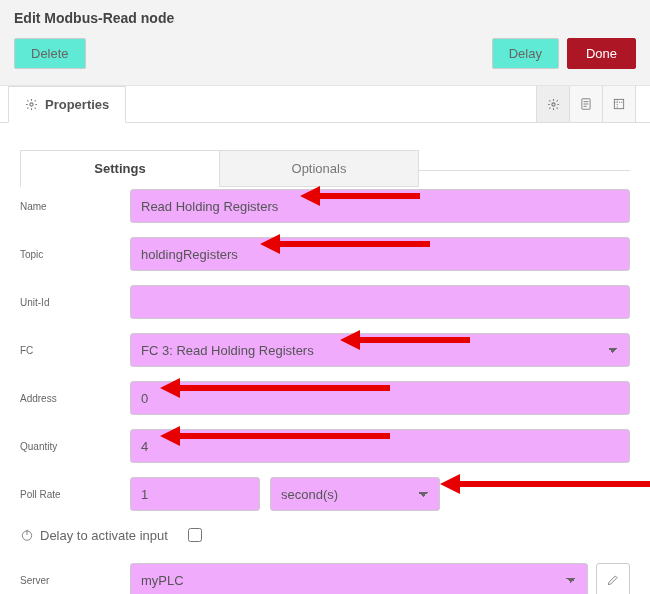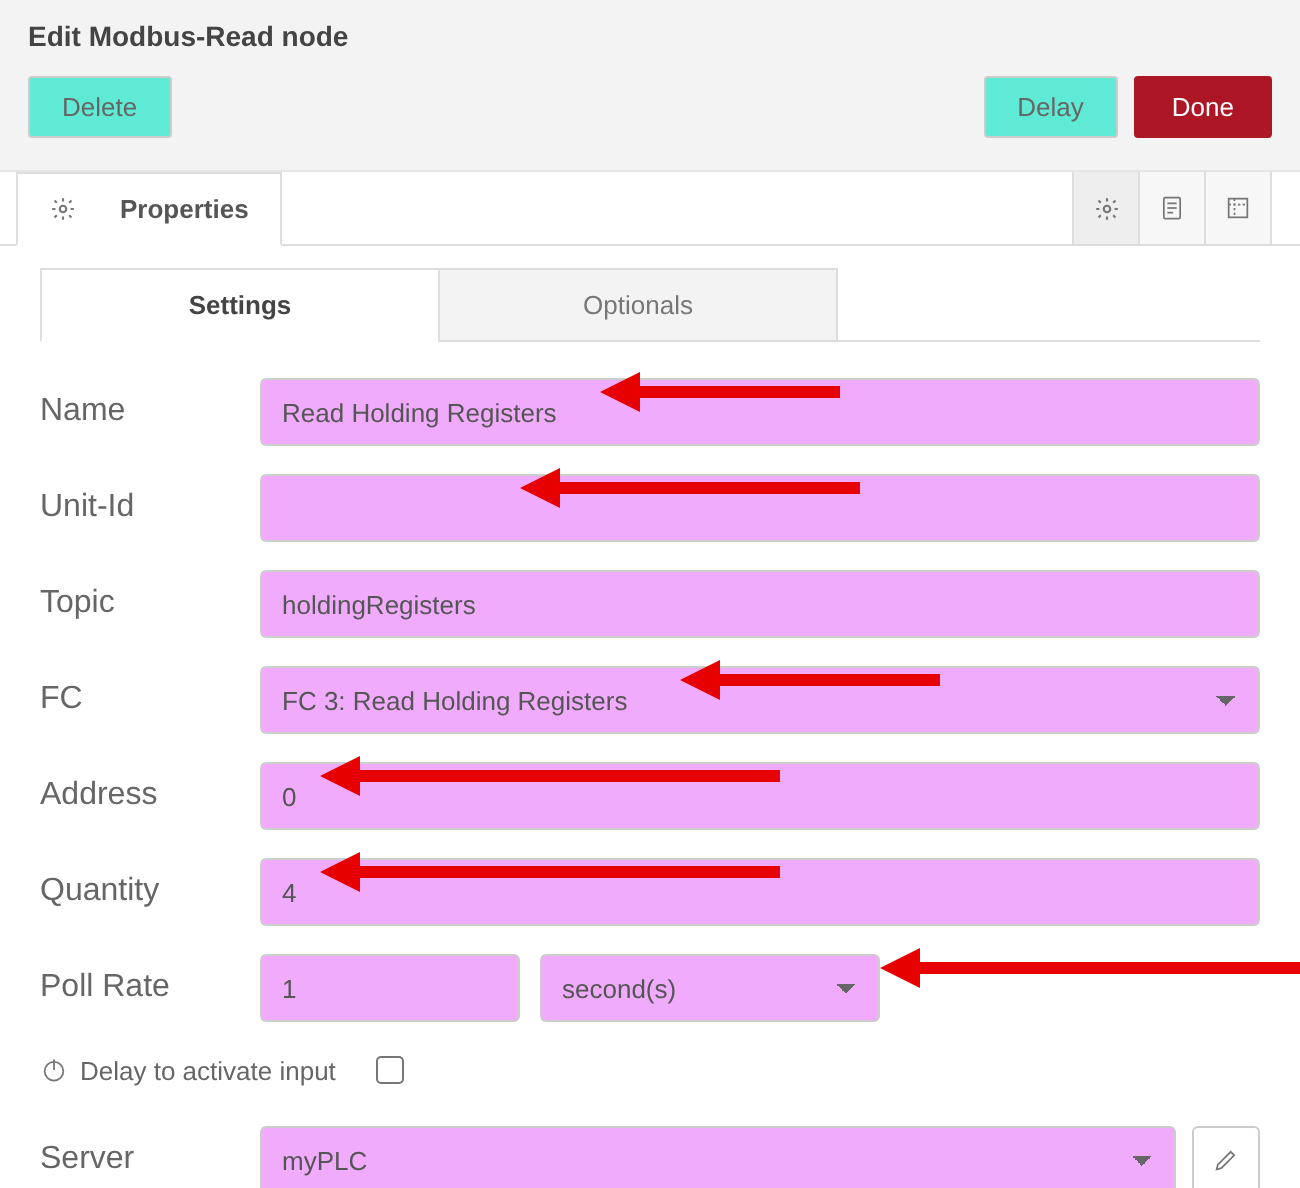--- a/index.html
+++ b/index.html
@@ -58,21 +58,21 @@
   }
   .tabs-row::before {
     content:"";
     position:absolute;
     left:0; right:0; top:0;
     border-top:1px solid #e5e5e5;
   }
   .prop-tab {
     display:flex;
     align-items:center;
-    gap:22px;
+    gap:7px;
     padding: 10px 16px;
     border: 1px solid #ddd;
     border-bottom: 1px solid #fff;
     background:#fff;
     position:relative;
     top:1px;
     margin-right:auto;
     font-weight:600;
     color:#555;
   }
@@ -93,41 +93,41 @@
     display:flex;
     border-bottom:1px solid #ddd;
     margin-bottom:18px;
   }
   .inner-tab {
     padding:10px 30px;
     border:1px solid #ddd;
     background:#f3f3f3;
     color:#777;
     position:relative;
-    top:1px;
+    top:17px;
     margin-right:-1px;
     cursor:pointer;
     min-width:200px;
     text-align:center;
   }
   .inner-tab.active {
     background:#fff;
     border-bottom:1px solid #fff;
     font-weight:600;
     color:#444;
   }
   .form-row {
     display:flex;
     align-items:center;
     margin-bottom:14px;
   }
   .form-label {
     width:110px;
     color:#666;
-    font-size:16px;
+    font-size:10px;
     flex-shrink:0;
   }
   .field, .select {
     flex: 1;
     border:1px solid #ccc;
     border-radius:3px;
     padding:7px 10px;
     font-size:13px;
     color:#555;
     background:#f0abfc;
@@ -222,26 +222,26 @@
   <div class="inner-tabs">
     <div class="inner-tab active">Settings</div>
     <div class="inner-tab">Optionals</div>
   </div>
 
   <div class="form-row">
     <div class="form-label">Name</div>
     <input class="field" value="Read Holding Registers" style="">
   </div>
   <div class="form-row">
+    <div class="form-label">Topic</div>
+    <input class="field" value="holdingRegisters" style="">
+  </div>
+  <div class="form-row">
     <div class="form-label">Unit-Id</div>
     <input class="field" value="" style="">
-  </div>
-  <div class="form-row">
-    <div class="form-label">Topic</div>
-    <input class="field" value="holdingRegisters" style="">
   </div>
   <div class="form-row">
     <div class="form-label">FC</div>
     <select class="select">
       <option>FC 3: Read Holding Registers</option>
     </select>
   </div>
   <div class="form-row">
     <div class="form-label">Address</div>
     <input class="field" value="0" style="">

